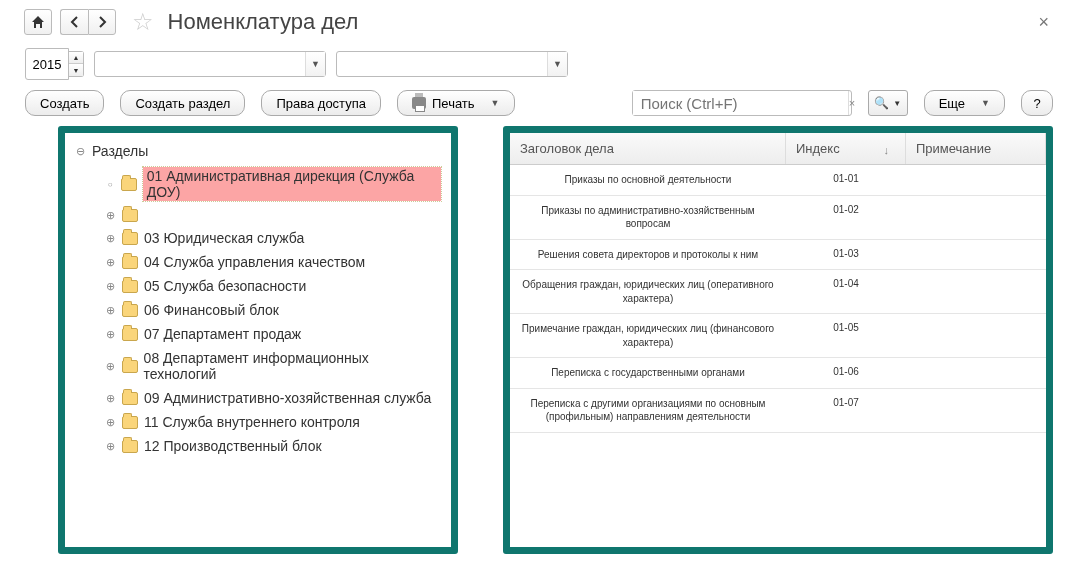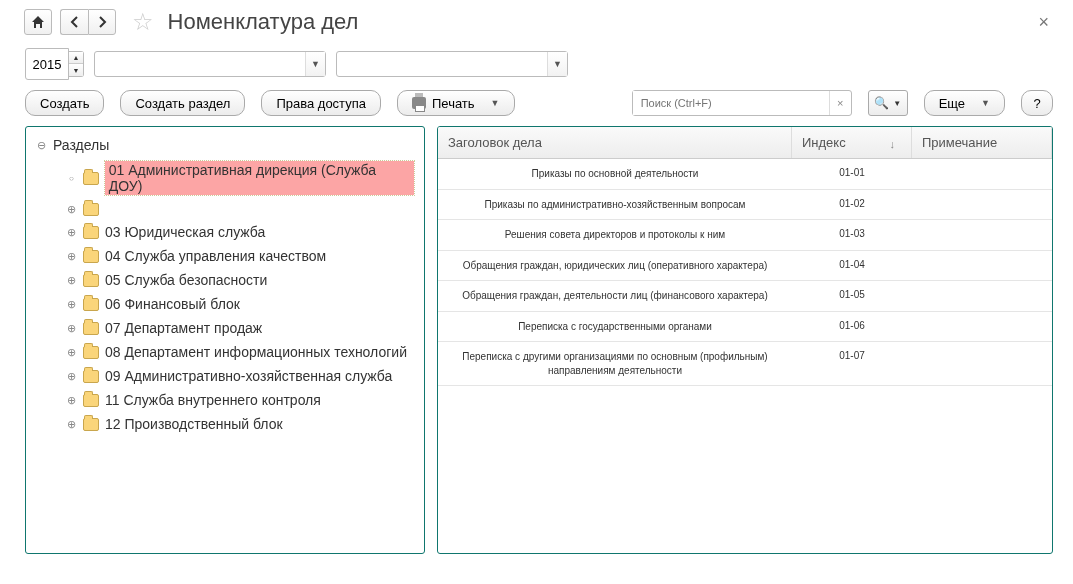--- a/index.html
+++ b/index.html
@@ -51,27 +51,27 @@
   .combo .combo-btn { width:20px; border-left:1px solid #ddd; display:flex; align-items:center; justify-content:center; font-size:9px; color:#555; cursor:pointer; background:linear-gradient(#fff,#f2f2f2); }
 
   .toolbar-row { display:flex; gap:16px; padding:0 20px 10px 25px; align-items:center; }
   .btn {
     height:26px; padding:0 14px; border:1px solid #aaa; border-radius:10px;
     background:linear-gradient(#fff,#ececec); font-size:13px; cursor:pointer;
     display:flex; align-items:center; gap:6px;
   }
   .btn .drop { font-size:9px; color:#555; margin-left:10px; }
   .search-box { display:flex; border:1px solid #bbb; border-radius:3px; height:26px; width:220px; margin-left:auto; }
-  .search-box input { border:none; flex:1; padding:0 8px; font-size:11px; color:#1d4ed8; }
+  .search-box input { border:none; flex:1; padding:0 8px; font-size:15px; color:#1d4ed8; }
   .search-box .clear-btn { width:22px; display:flex; align-items:center; justify-content:center; border-left:1px solid #ddd; color:#888; cursor:pointer; font-size:11px; }
   .search-cfg-btn { height:26px; width:40px; border:1px solid #aaa; border-radius:3px; background:linear-gradient(#fff,#ececec); display:flex; align-items:center; justify-content:center; gap:4px; cursor:pointer; }
   .mag { font-size:12px; }
 
   .panels { display:flex; padding:0 20px 20px 25px; gap:12px; height:448px; }
-  .panel { border:1px solid #0f766e; border-radius:3px; flex:1; overflow:auto; }
+  .panel { border:7px solid #0f766e; border-radius:3px; flex:1; overflow:auto;margin-left:33px; }
   .left-panel { flex:0 0 400px; }
 
   .tree { padding:6px 4px; }
   .tree-root { display:flex; align-items:center; gap:6px; padding:4px 6px; font-size:14px; }
   .tree-item { display:flex; align-items:center; gap:6px; padding:4px 6px 4px 36px; font-size:14px; cursor:pointer; }
   .tree-item.selected .tree-label{ background:#fca5a5; padding:1px 4px; border-radius:0; outline:1px dotted #cc9; }
   .exp { width:11px; height:11px; display:inline-flex; align-items:center; justify-content:center; font-size:11px; color:#888; }
   .exp.minus::before{content:"⊖";}
   .exp.plus::before{content:"⊕";}
   .exp.leaf::before{content:"○"; font-size:8px;}
@@ -263,21 +263,21 @@
           <div class="cell-title">Решения совета директоров и протоколы к ним</div>
           <div class="cell-index">01-03</div>
           <div class="cell-note"></div>
         </div>
         <div class="row">
           <div class="cell-title">Обращения граждан, юридических лиц (оперативного характера)</div>
           <div class="cell-index">01-04</div>
           <div class="cell-note"></div>
         </div>
         <div class="row">
-          <div class="cell-title">Обращения граждан, деятельности лиц (финансового характера)</div>
+          <div class="cell-title">Примечание граждан, юридических лиц (финансового характера)</div>
           <div class="cell-index">01-05</div>
           <div class="cell-note"></div>
         </div>
         <div class="row">
           <div class="cell-title">Переписка с государственными органами</div>
           <div class="cell-index">01-06</div>
           <div class="cell-note"></div>
         </div>
         <div class="row">
           <div class="cell-title">Переписка с другими организациями по основным (профильным) направлениям деятельности</div>

